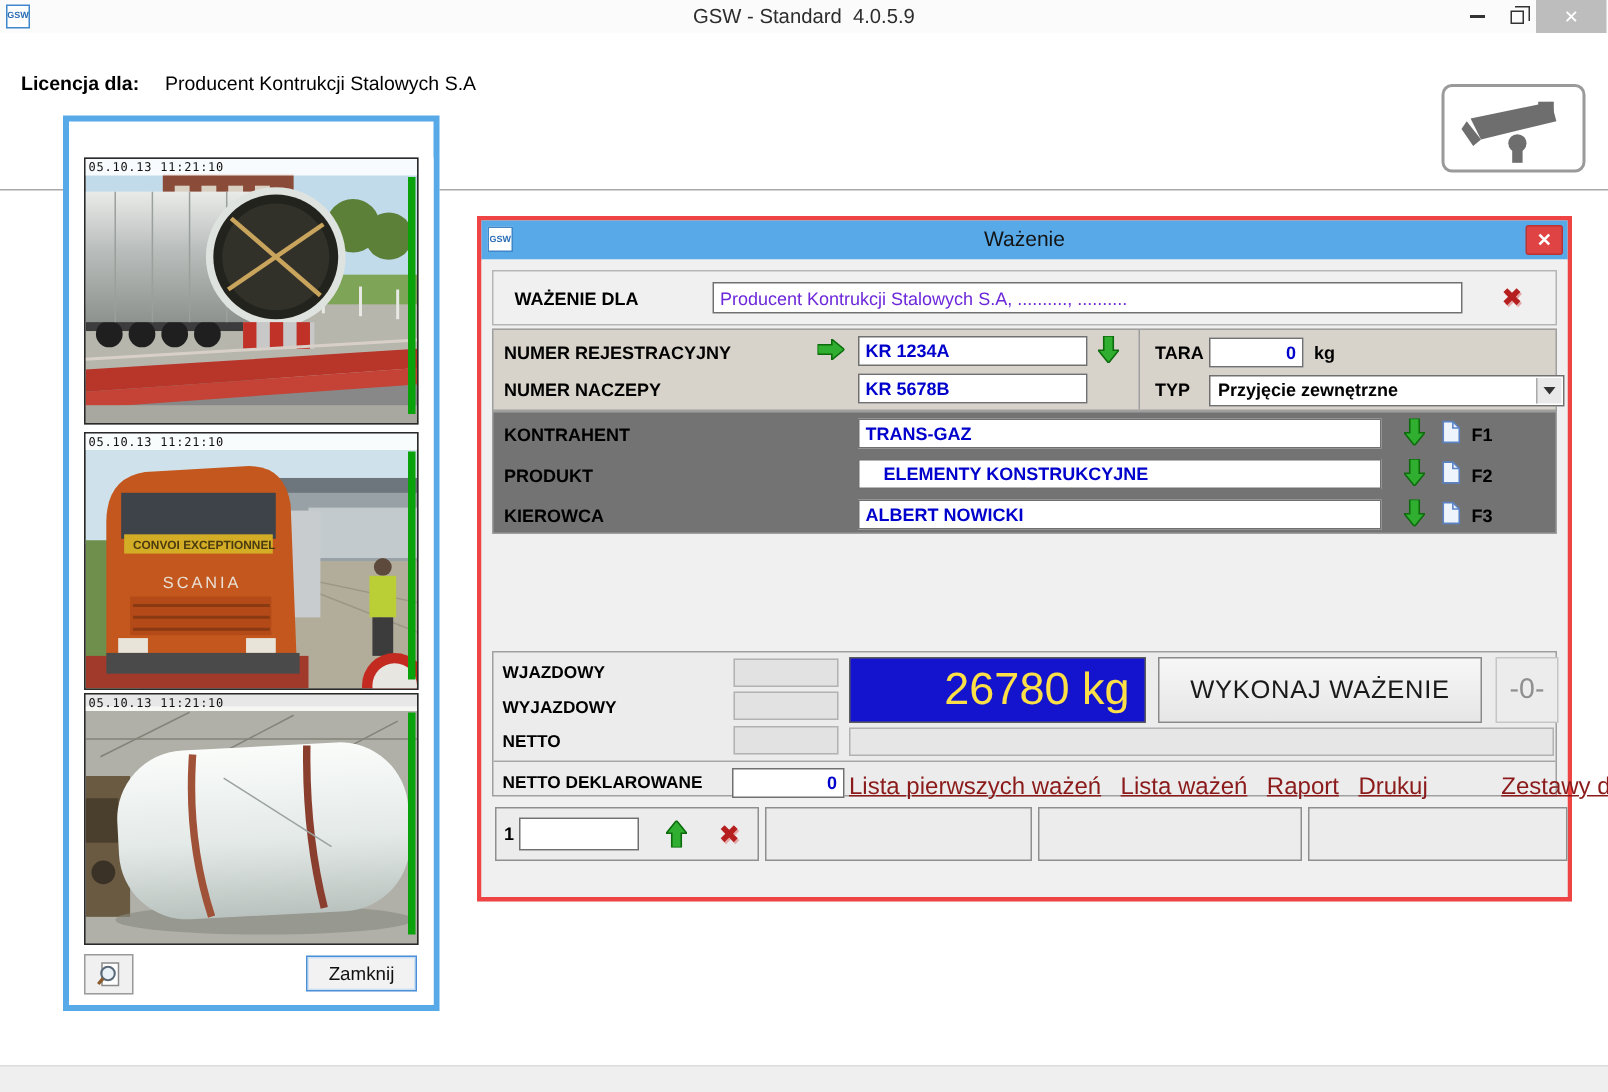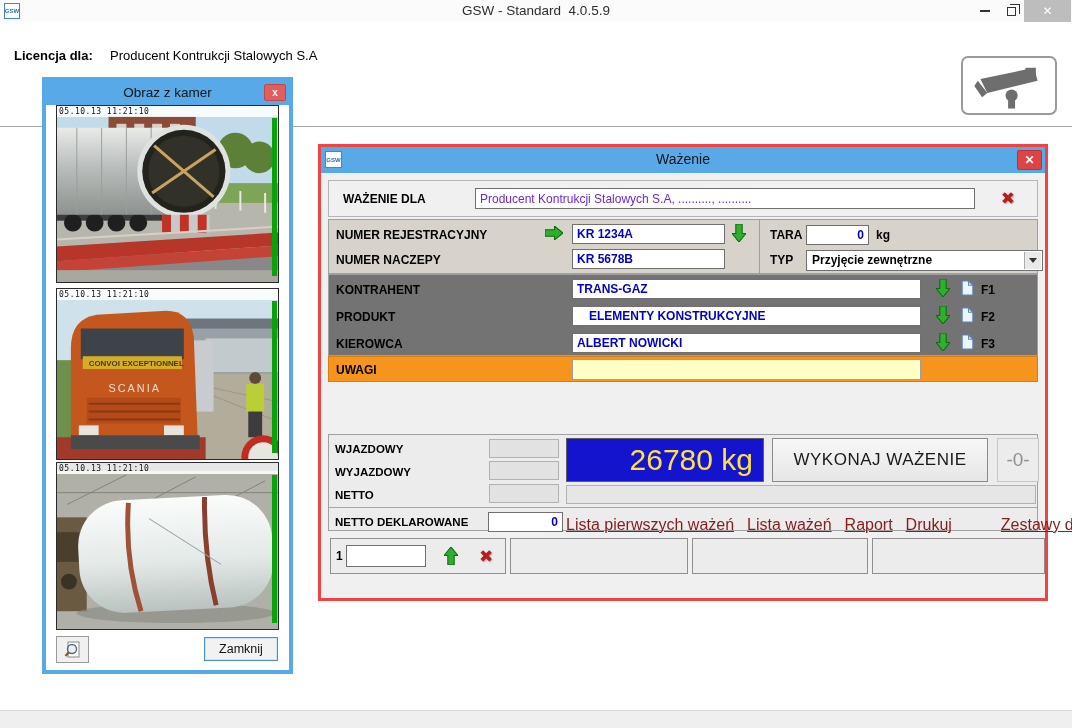--- a/index.html
+++ b/index.html
@@ -147,26 +147,20 @@
         <polygon points="12,18 74,5 78,20 20,34"></polygon>
         <polygon points="9,20 20,34 14,39 5,26"></polygon>
         <rect x="64" y="5" width="12" height="12"></rect>
         <circle cx="48" cy="37" r="7"></circle>
         <rect x="44" y="37" width="8" height="15"></rect>
       </g>
     </svg>
   </div>
 
   <div id="camera-window">
-    <div id="cam-titlebar">
-      <div id="cam-title">Obraz z kamer</div>
-      <div id="cam-close">
-          <span>x</span>
-        </div>
-    </div>
     <div id="cam-body">
 
       <div class="cam-frame" style="top:0;height:178px;">
         <svg viewBox="0 0 223 178" preserveAspectRatio="none">
           <rect width="223" height="98" fill="#c2dbea"></rect>
           <rect x="52" y="10" width="88" height="66" fill="#8a4b38"></rect>
           <g fill="#d9cfc2">
             <rect x="60" y="18" width="10" height="12"></rect>
               <rect x="78" y="18" width="10" height="12"></rect>
               <rect x="96" y="18" width="10" height="12"></rect>
@@ -389,24 +383,20 @@
         <span class="kpk-down" style="top:58px;"><svg width="14" height="18" viewBox="0 0 13 17">
               <polygon points="3.5,0 9.5,0 9.5,9 13,9 6.5,17 0,9 3.5,9" fill="#2fae2f" stroke="#0d6b0d"></polygon>
             </svg></span>
         <span class="kpk-doc" style="top:59px;"><svg width="13" height="16" viewBox="0 0 12 15">
               <path d="M1,1 h6 l4,4 v9 h-10 z" fill="#eef4fc" stroke="#5b83c4"></path>
               <path d="M7,1 v4 h4" fill="none" stroke="#5b83c4"></path>
             </svg></span>
         <span class="kpk-fkey" style="top:62px;">F3</span>
       </div>
 
-      <div class="sect" id="row-uwagi">
-        <span class="lbl" id="uwagi-label">UWAGI</span>
-        <input class="inp" id="uwagi-input" value="" style="">
-      </div>
 
       <div class="sect" id="sect-weights">
         <span class="wt-label" style="top:8px;">WJAZDOWY</span>
         <span class="wt-label" style="top:31px;">WYJAZDOWY</span>
         <span class="wt-label" style="top:54px;">NETTO</span>
         <div class="wt-field" style="top:4px;"></div>
         <div class="wt-field" style="top:26px;"></div>
         <div class="wt-field" style="top:49px;"></div>
 
         <div id="weight-display">26780 kg</div>

